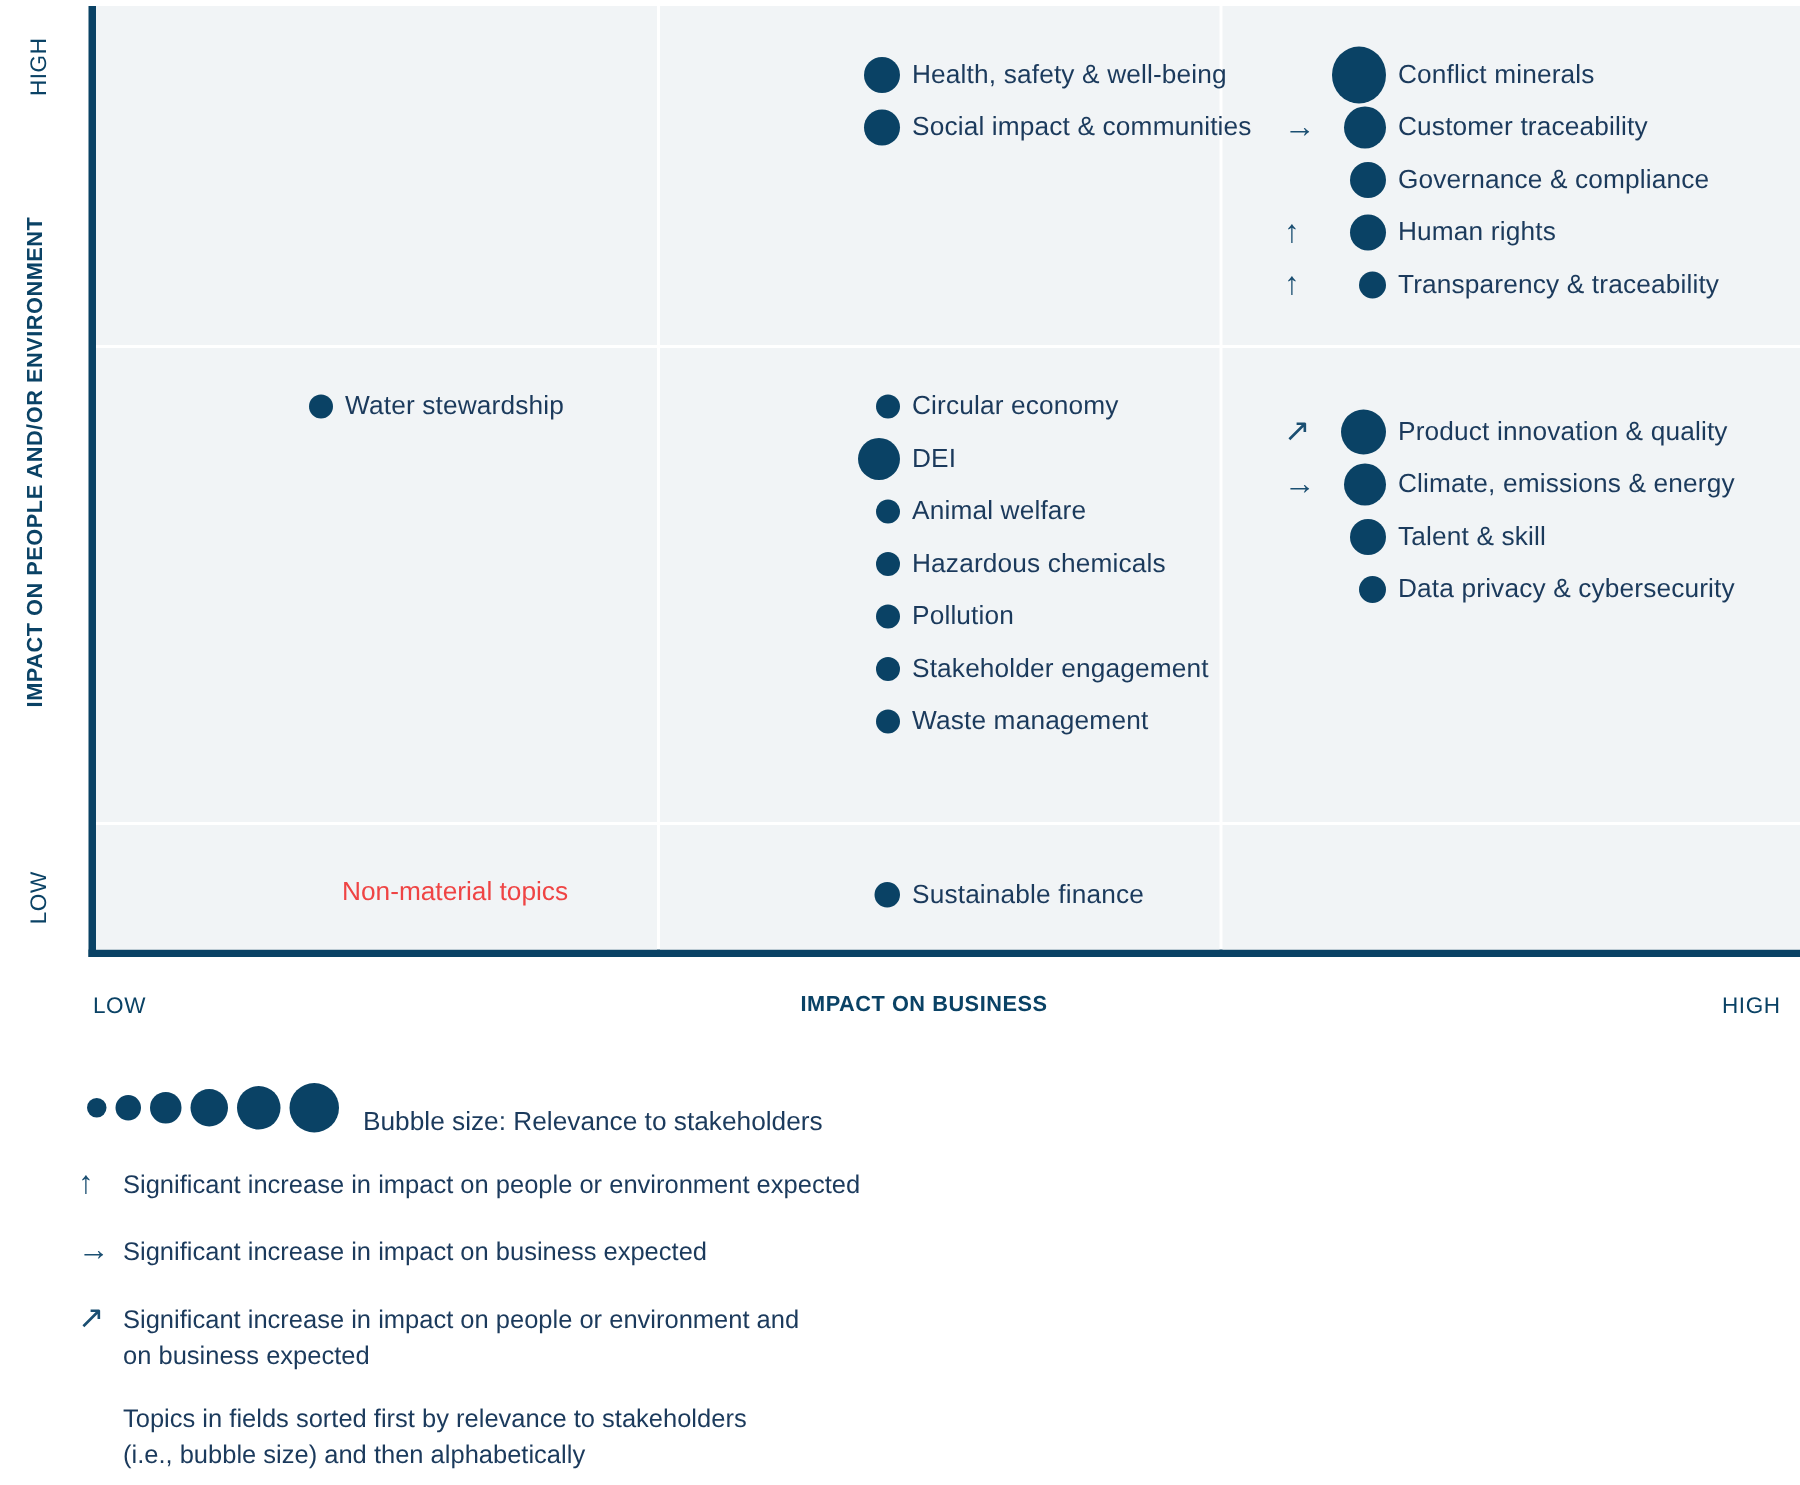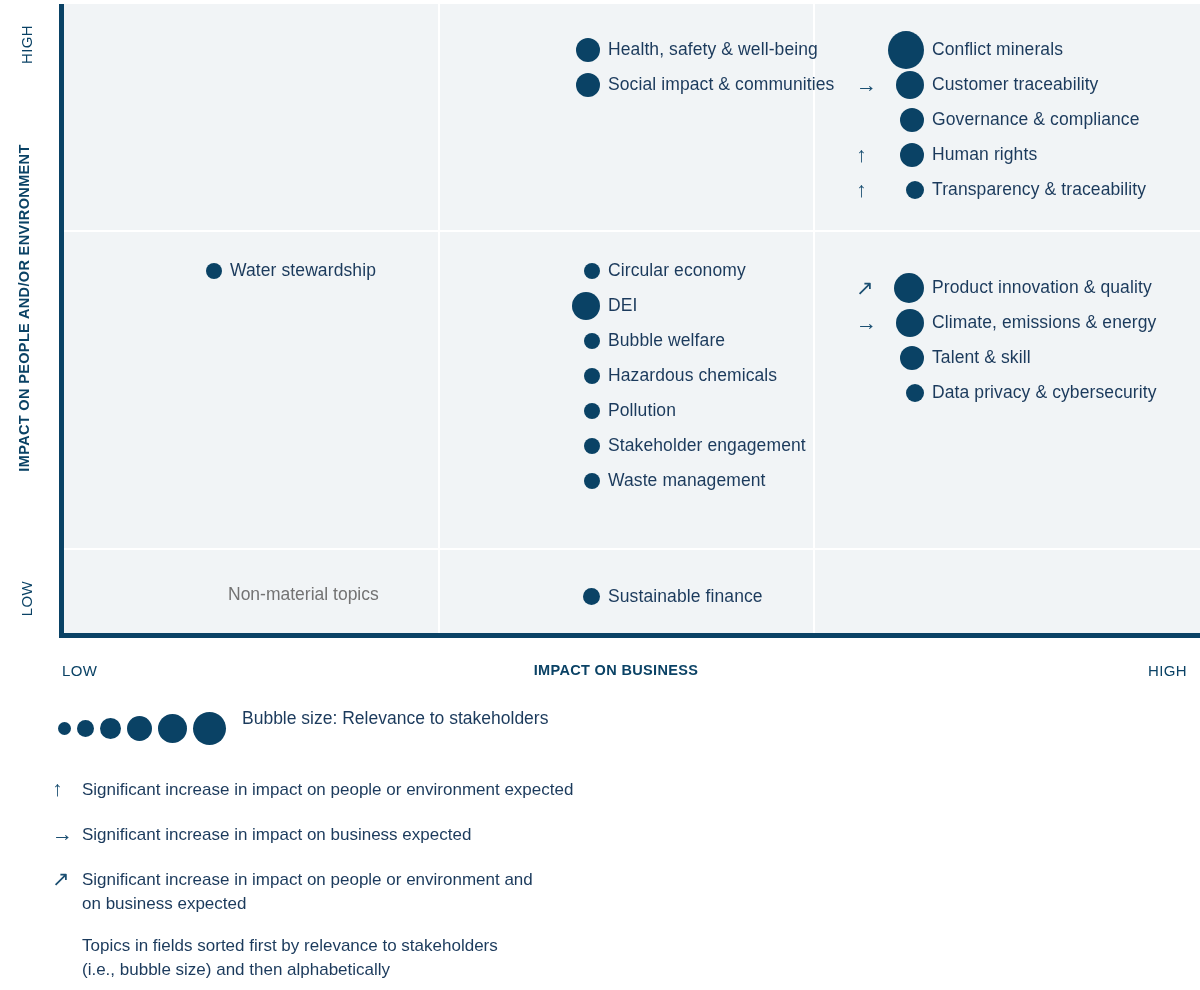--- a/index.html
+++ b/index.html
@@ -178,36 +178,36 @@
   #list-mid-low  { left: 88px;  top: 249px; }
   #list-mid-mid  { left: 466px; top: 249px; }
   #list-mid-high { left: 790px; top: 266px; }
   #list-bot-mid  { left: 466px; top: 575px; }
 
   #non-material {
     position: absolute;
     left: 164px;
     top: 580px;
     font-size: 17.5px;
-    color: #737373;
+    color: #ef4444;
   }
 
   
   #legend {
     position: absolute;
     left: 0;
     top: 700px;
     width: 1200px;
   }
   #bubble-scale-row {
     position: absolute;
     left: 58px;
-    top: 8px;
-    display: flex;
-    align-items: flex-start;
+    top: 18px;
+    display: flex;
+    align-items: flex-end;
   }
   #bubble-scale {
     display: flex;
     align-items: center;
     gap: 6px;
     height: 40px;
   }
   #bubble-scale-label {
     margin-left: 16px;
     font-size: 17.5px;
@@ -335,21 +335,21 @@
           <span class="bubble-slot">
             <span class="bubble" style="width: 28px; height: 28px; background: rgb(10, 66, 101);"></span>
           </span>
           <span class="topic-label">DEI</span>
         </div>
         <div class="topic-row">
           <span class="arrow-slot"></span>
           <span class="bubble-slot">
             <span class="bubble" style="width: 16px; height: 16px; background: rgb(10, 66, 101);"></span>
           </span>
-          <span class="topic-label">Bubble welfare</span>
+          <span class="topic-label">Animal welfare</span>
         </div>
         <div class="topic-row">
           <span class="arrow-slot"></span>
           <span class="bubble-slot">
             <span class="bubble" style="width: 16px; height: 16px; background: rgb(10, 66, 101);"></span>
           </span>
           <span class="topic-label">Hazardous chemicals</span>
         </div>
         <div class="topic-row">
           <span class="arrow-slot"></span>

